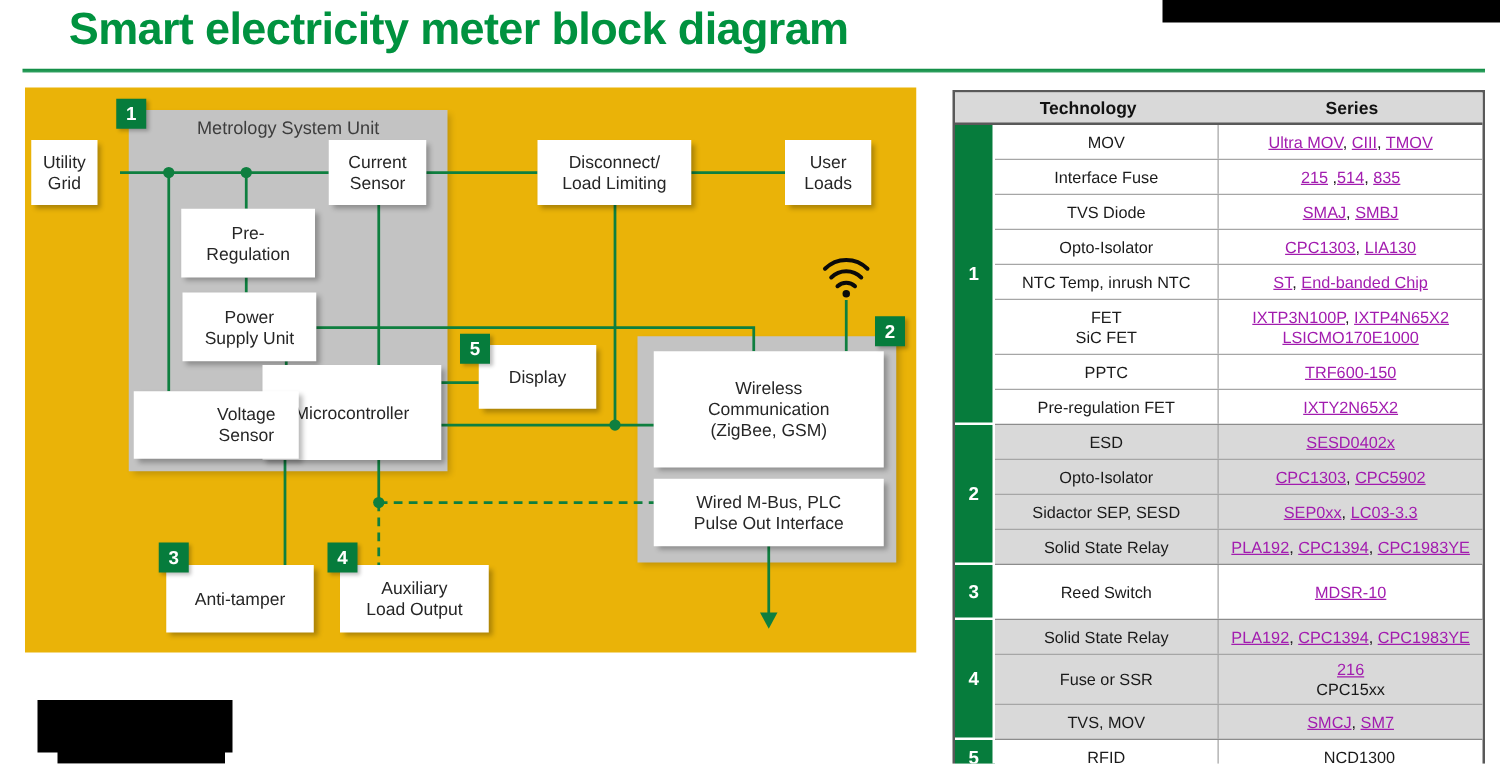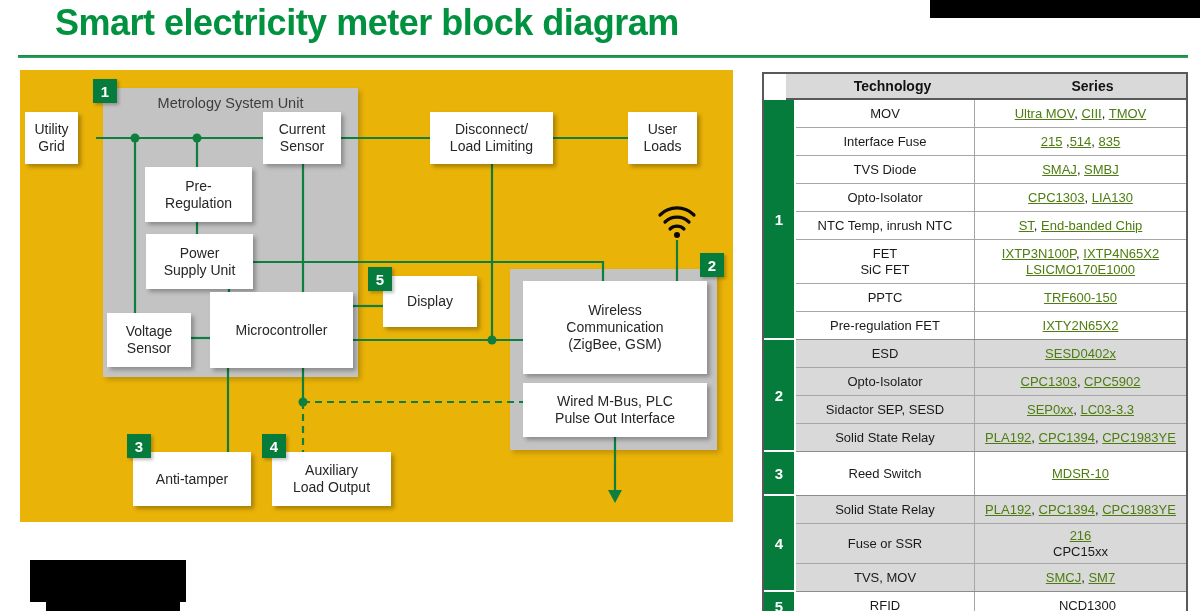--- a/index.html
+++ b/index.html
@@ -29,40 +29,40 @@
         display:flex;flex-direction:column;align-items:center;justify-content:center;
         font-size:14px;line-height:17px;color:#262626;text-align:center;z-index:3;}
   .badge{position:absolute;width:24px;height:24px;background:#067C3C;color:#fff;
          display:flex;align-items:center;justify-content:center;font-size:15px;
          font-weight:bold;z-index:4;box-shadow:2px 2px 3px rgba(0,0,0,0.25);}
 
   
   .dtable{position:absolute;left:762px;top:72px;width:426px;border:2px solid #595959;
           background:#fff;box-sizing:border-box;}
   .thead{display:flex;height:26px;background:#d9d9d9;border-bottom:2px solid #595959;
-         box-sizing:border-box;margin-left:22px;}
+         box-sizing:border-box;}
   .th{display:flex;align-items:center;justify-content:center;font-size:14px;
       font-weight:bold;color:#111;}
   .th-tech{width:213px;}
   .th-series{flex:1;}
   .tgroup{display:flex;}
   .gnum{width:32px;background:#067C3C;color:#fff;font-weight:bold;font-size:15px;
         display:flex;align-items:center;justify-content:center;
         border-bottom:2px solid #fff;border-right:2px solid #fff;box-sizing:border-box;}
   .tgroup:last-child .gnum{border-bottom:none;}
   .grows{flex:1;}
   .trow{display:flex;border-bottom:1px solid #a6a6a6;box-sizing:border-box;}
   .grows .trow:last-child{border-bottom:1px solid #8c8c8c;}
   .tgroup:last-child .grows .trow:last-child{border-bottom:none;}
   .tcell{display:flex;flex-direction:column;align-items:center;justify-content:center;
          font-size:13px;color:#1a1a1a;line-height:16px;box-sizing:border-box;}
   .tech{width:179px;border-right:1px solid #a6a6a6;}
   .series{flex:1;text-align:center;}
   .shaded{background:#d9d9d9;}
-  .lnk{color:#4d7c0f;cursor:pointer;}
+  .lnk{color:#a21caf;cursor:pointer;}
 </style>
 </head>
 <body>
 
 <div class="stage">
 
   <div class="redact redact-tr"></div>
   <h1 class="title">Smart electricity meter block diagram</h1>
   <div class="title-rule"></div>
 
@@ -141,21 +141,21 @@
         <div class="dbox" style="left: 126px; top: 164px; width: 107px; height: 55px;">
           <div>Power</div>
           <div>Supply Unit</div>
         </div>
         <div class="dbox" style="left: 363px; top: 206px; width: 94px; height: 51px;">
           <div>Display</div>
         </div>
         <div class="dbox" style="left: 190px; top: 222px; width: 143px; height: 76px;">
           <div>Microcontroller</div>
         </div>
-        <div class="dbox" style="left: 87px; top: 243px; width: 84px; height: 54px;">
+        <div class="dbox" style="left: 87px; top: 243px; width: 84px; height: 54px; padding-left: 48px;">
           <div>Voltage</div>
           <div>Sensor</div>
         </div>
         <div class="dbox" style="left: 503px; top: 211px; width: 184px; height: 93px;">
           <div>Wireless</div>
           <div>Communication</div>
           <div>(ZigBee, GSM)</div>
         </div>
         <div class="dbox" style="left: 503px; top: 313px; width: 184px; height: 54px;">
           <div>Wired M-Bus, PLC</div>

